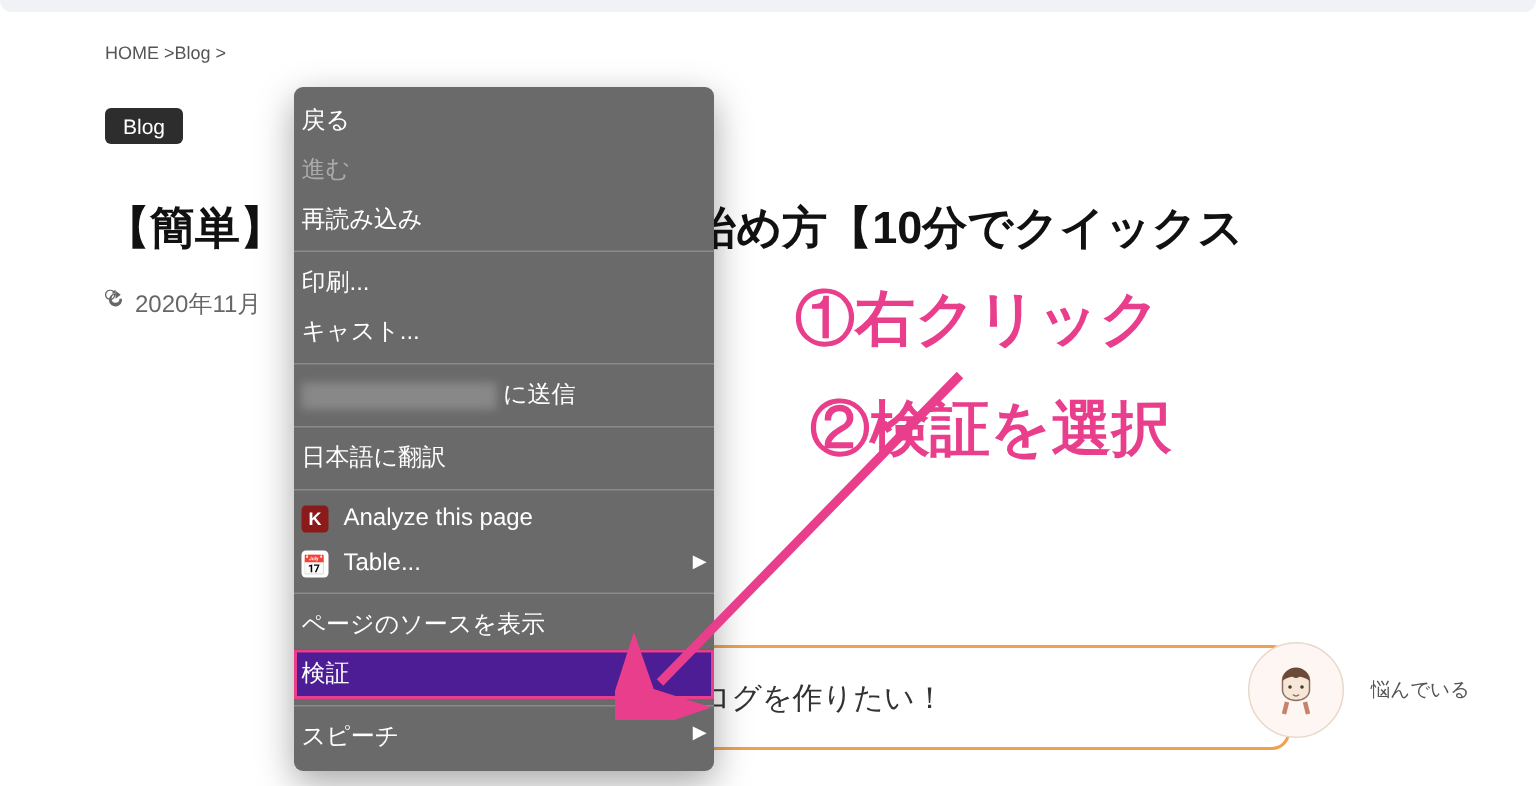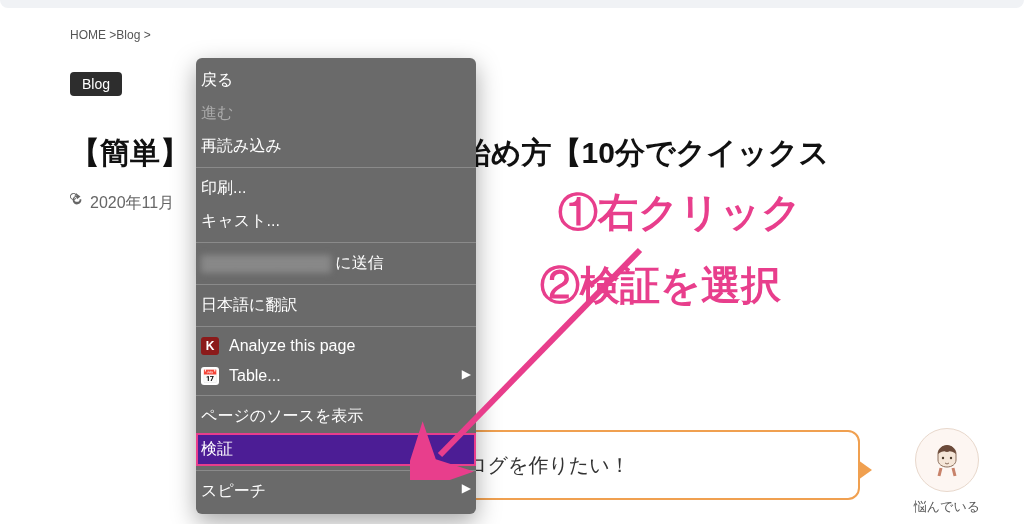--- a/index.html
+++ b/index.html
@@ -104,21 +104,21 @@
       border-radius: 2px;
       padding: 0 4px;
     }
     .annotation {
       position: absolute;
       font-size: 40px;
       font-weight: 700;
       color: #e83e8c;
       white-space: nowrap;
     }
-    .ann1 { left: 558px; top: 185px; }
+    .ann1 { left: 530px; top: 185px; }
     .ann2 { left: 540px; top: 258px; }
     .speech-bubble {
       position: absolute;
       left: 330px;
       top: 430px;
       width: 530px;
       height: 70px;
       border: 2px solid #f0a050;
       border-radius: 12px;
       display: flex;
@@ -136,23 +136,23 @@
       width: 0; height: 0;
       border-top: 10px solid transparent;
       border-bottom: 10px solid transparent;
       border-left: 14px solid #f0a050;
     }
     .avatar-wrap {
       position: absolute;
       right: 44px;
       top: 428px;
       display: flex;
-      flex-direction: column;
-      align-items: center;
-      gap: 6px;
+      flex-direction: row;
+      align-items: center;
+      gap: 18px;
     }
     .avatar {
       width: 64px;
       height: 64px;
       border-radius: 50%;
       background: #fdf6f2;
       border: 1px solid #e8d8cc;
       display: flex;
       align-items: center;
       justify-content: center;

